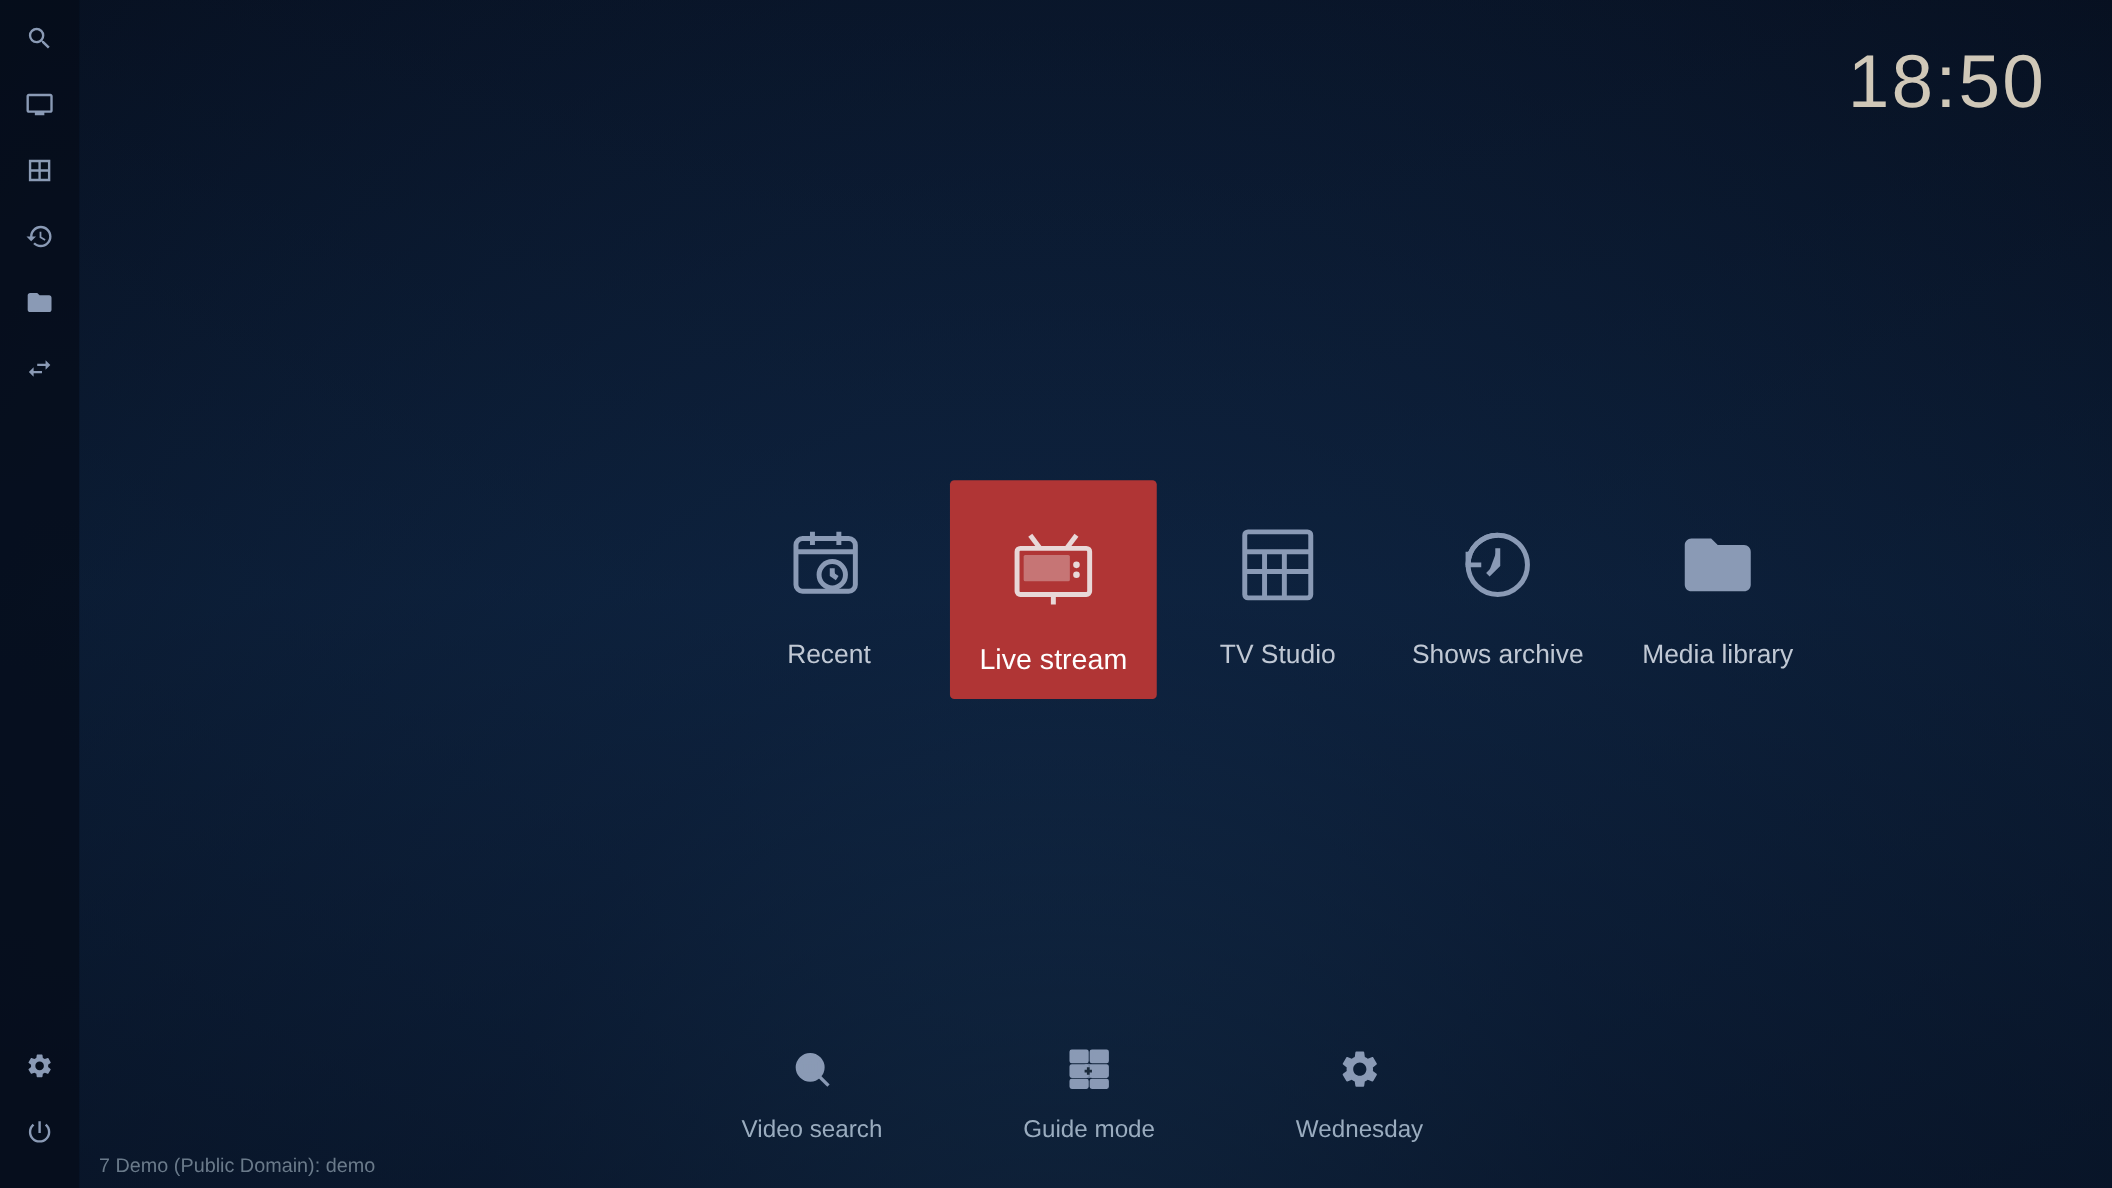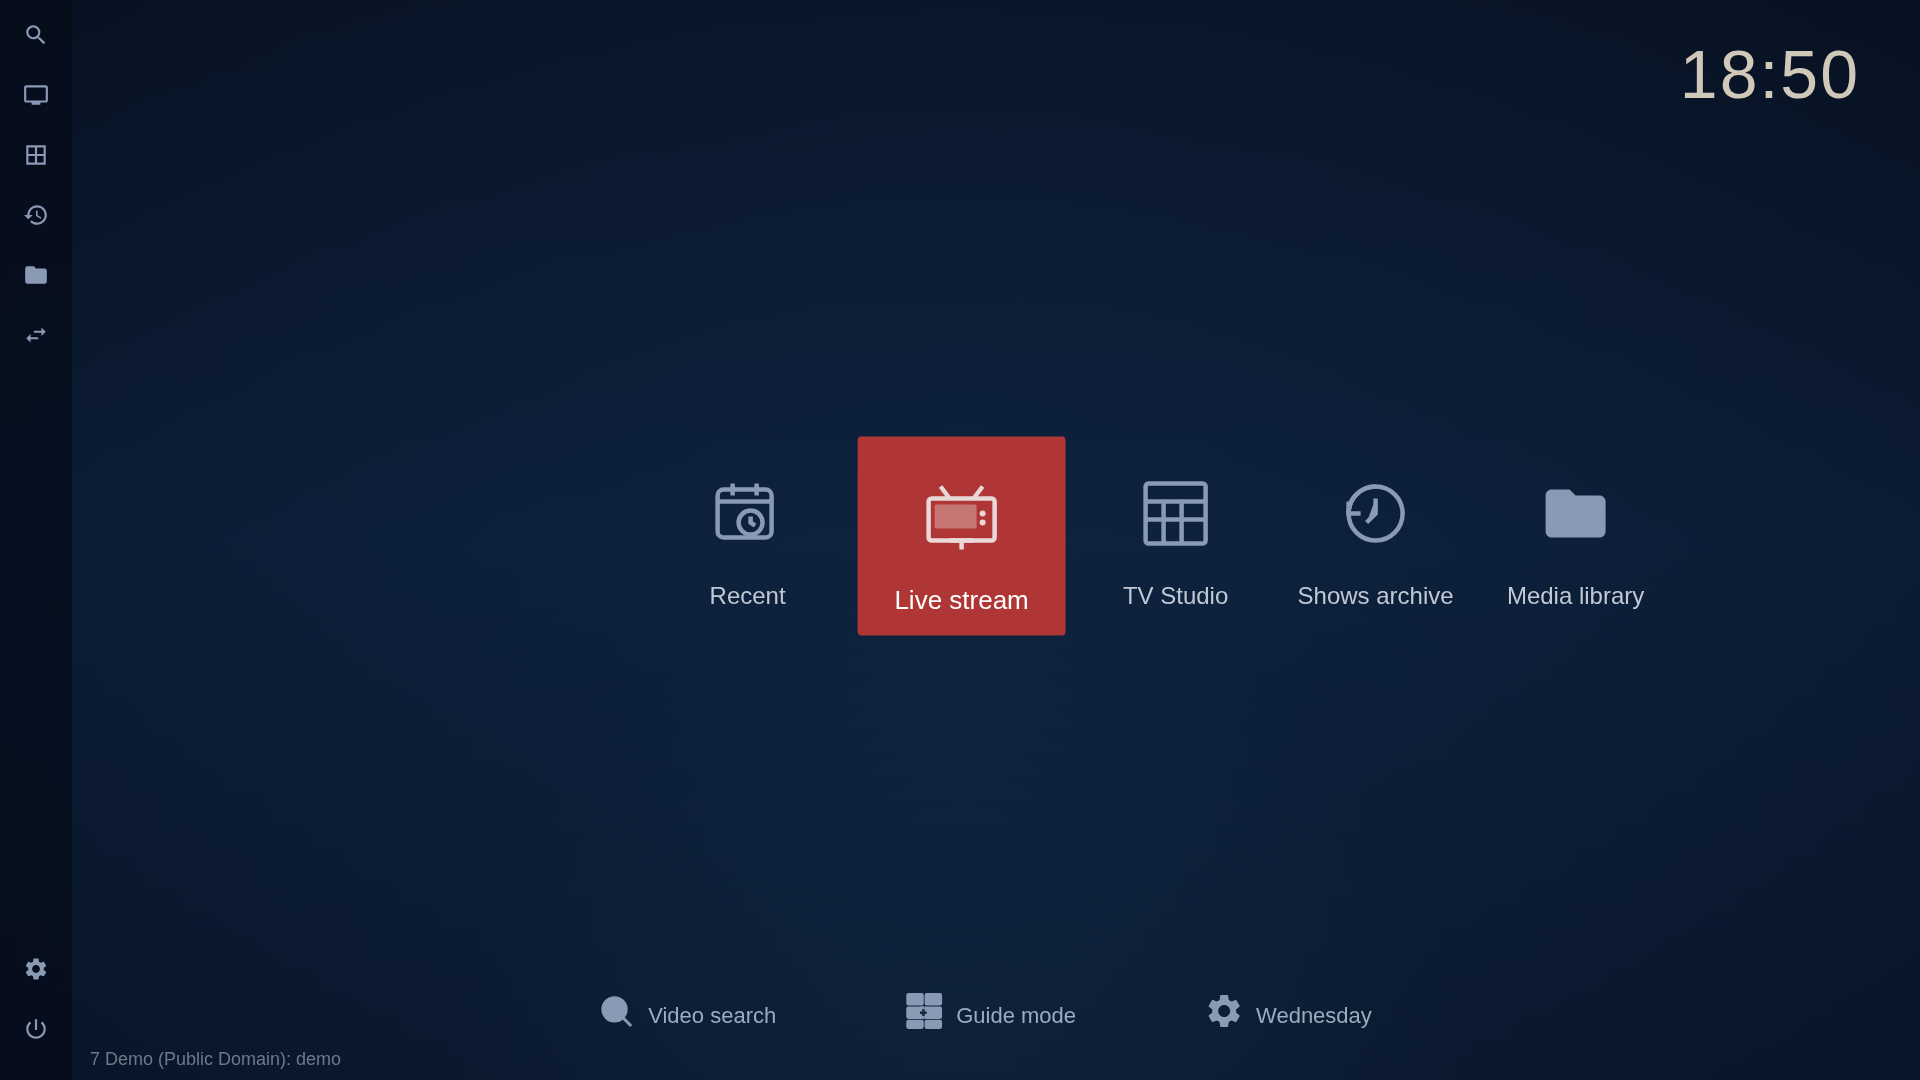--- a/index.html
+++ b/index.html
@@ -129,21 +129,21 @@
       font-size: 24px;
       font-weight: 400;
       text-align: center;
     }
 
     
     .grid-item-active {
       background: #b03535;
       border-radius: 4px;
       padding: 30px 20px 20px;
-      width: 208px;
+      width: 188px;
       gap: 18px;
     }
 
     .grid-item-active .grid-item-icon {
       color: #e8d8d8;
     }
 
     .grid-item-active .grid-item-label {
       color: #ffffff;
       font-size: 26px;
@@ -157,20 +157,21 @@
       left: 50%;
       transform: translateX(-50%);
       z-index: 10;
       display: flex;
       gap: 80px;
       align-items: center;
     }
 
     .bottom-item {
       display: flex;
+      flex-direction: column;
       align-items: center;
       gap: 12px;
       cursor: pointer;
       color: #8a9ab5;
       margin-left: 48px;
     }
 
     .bottom-item-icon {
       font-size: 40px;
     }

